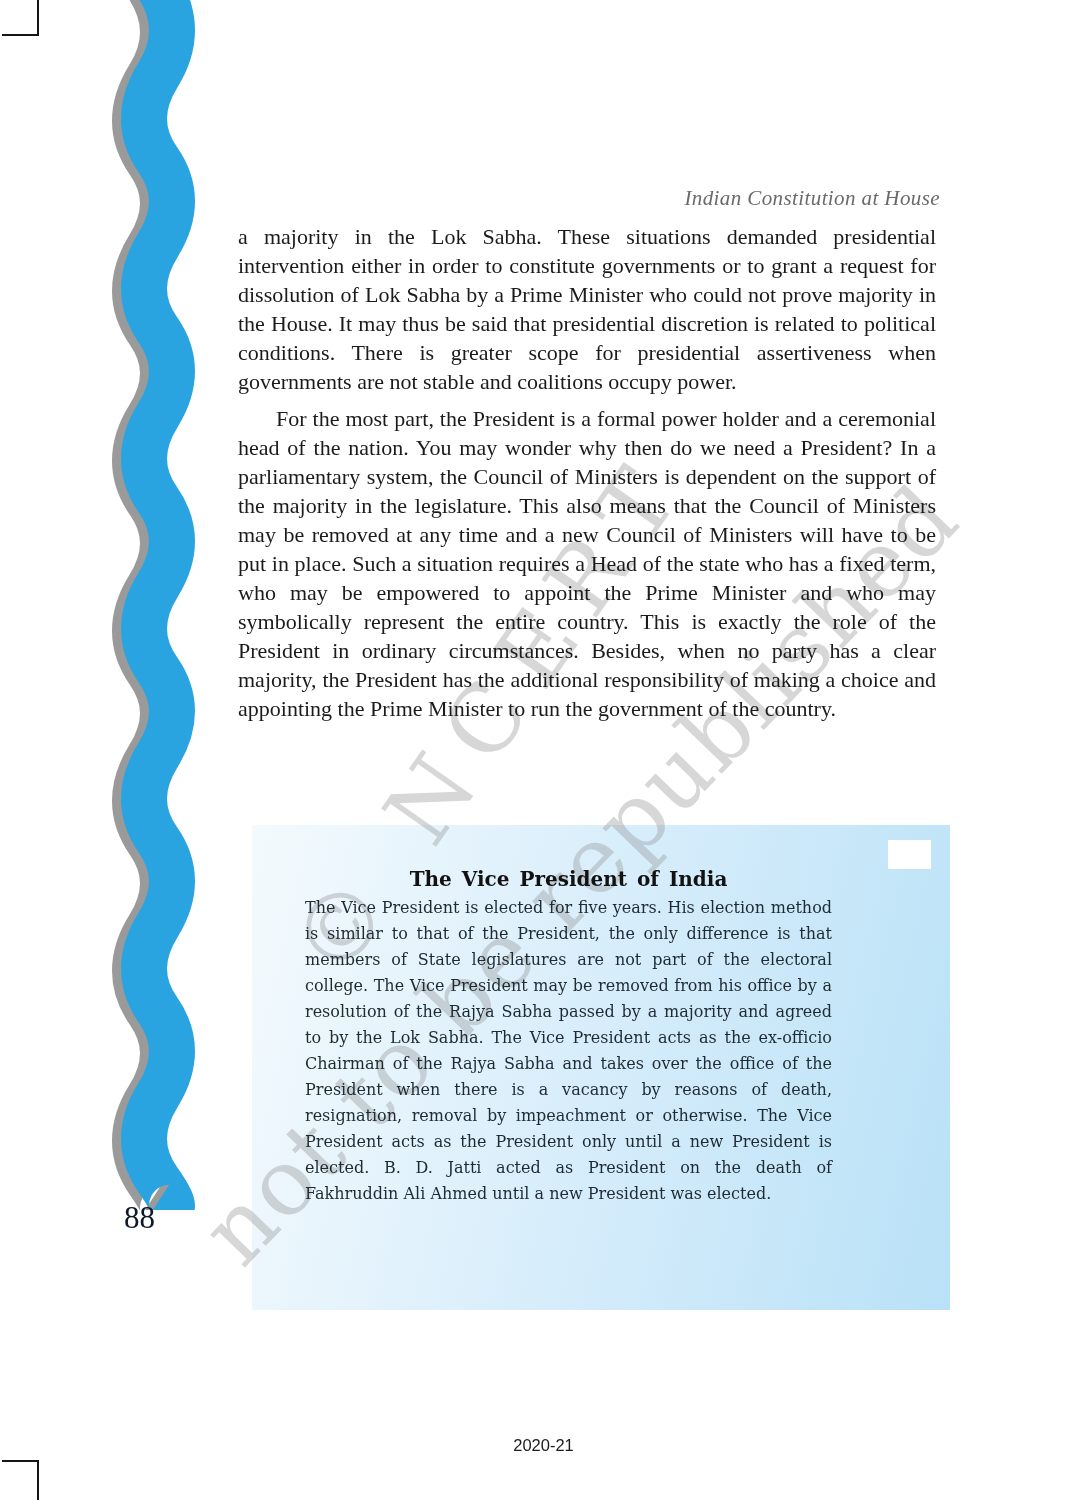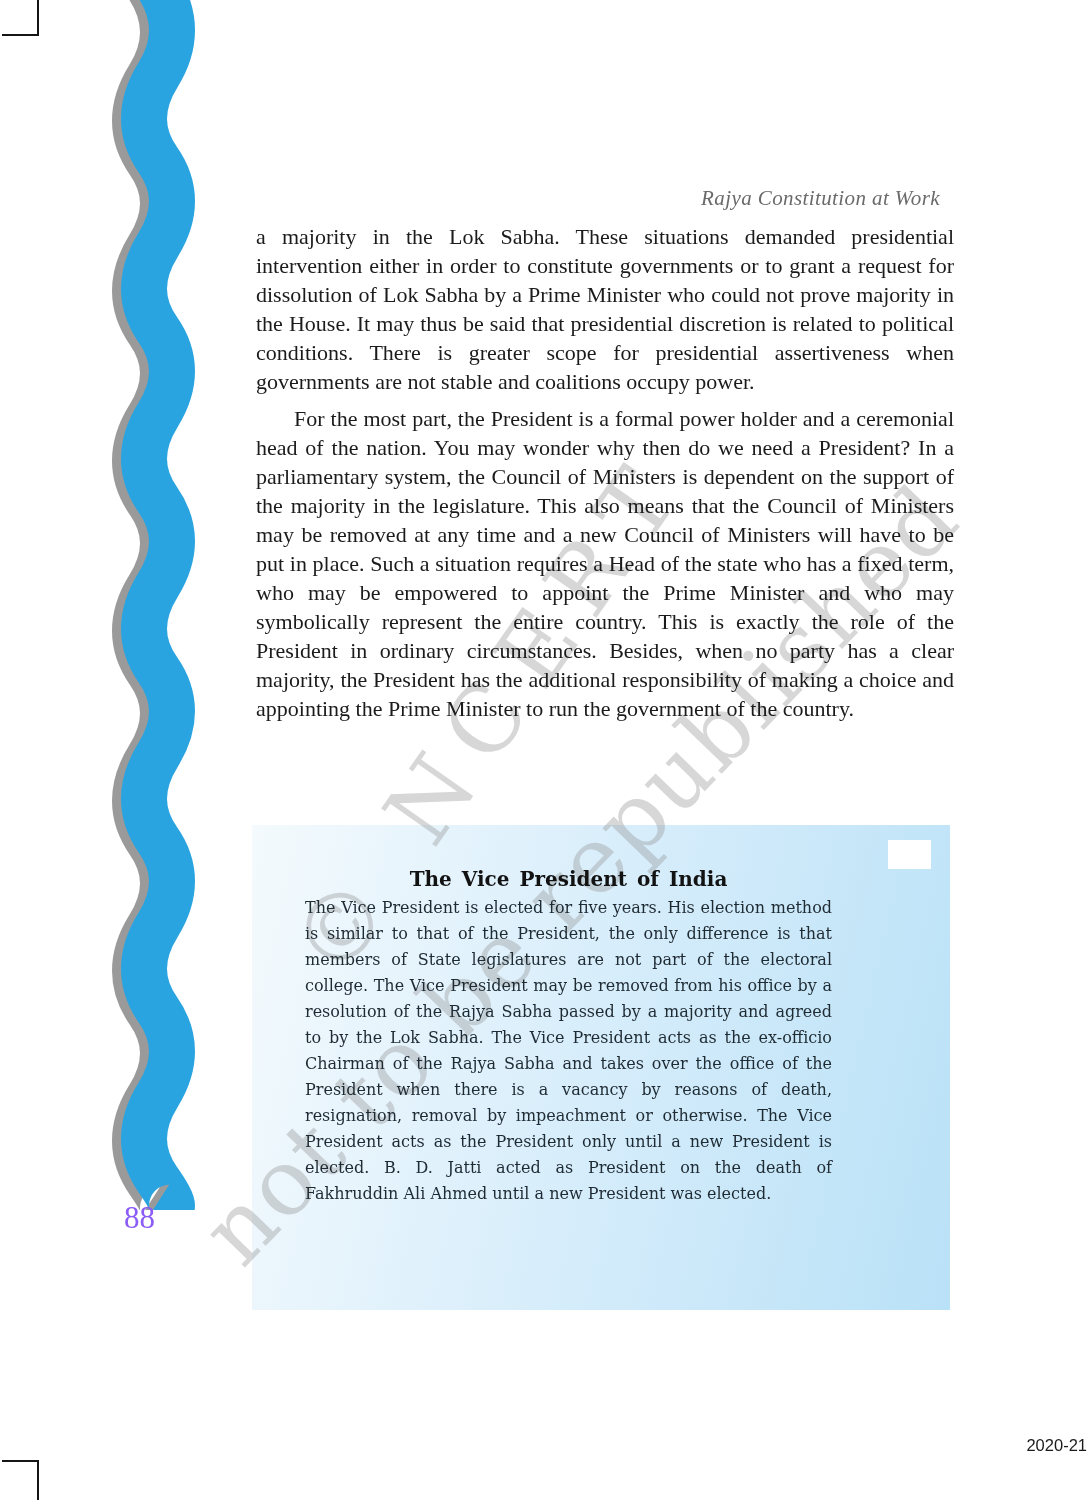--- a/index.html
+++ b/index.html
@@ -25,21 +25,21 @@
          transform:translate(-50%,-50%) rotate(-55deg); }
   .wm2 { left:580px; top:875px; font-size:92px; letter-spacing:0.02em;
          transform:translate(-50%,-50%) rotate(-46deg); }
   
   .running-header {
     position:absolute; top:186px; right:147px; z-index:10;
     font-style:italic; font-size:21px; color:var(--header-gray,#6a6a6a);
     letter-spacing:0.4px;
   }
   
-  .body-col { position:absolute; left:256px; top:222px; width:698px; z-index:10; }
+  .body-col { position:absolute; left:238px; top:222px; width:698px; z-index:10; }
   .para {
     position:relative; z-index:10;
     font-size:22px; line-height:29px; color:var(--text,#1b1b1b);
     text-align:justify; margin:0;
   }
   .para.indent { text-indent:38px; margin-top:8px; }
   
   .info-box {
     position:absolute; left:252px; top:825px; width:698px; height:485px;
     background: linear-gradient(103deg,
@@ -59,25 +59,25 @@
     position:relative; z-index:10; margin:0 0 4px 0;
     font-size:20px; font-weight:bold; color:#121212; word-spacing:3px;text-align:center;
   }
   .info-text {
     position:relative; z-index:10; margin:0;
     font-size:16px; line-height:26px; color:#1f2b33; text-align:justify;
   }
   
   .page-number {
     position:absolute; left:124px; top:1200px; z-index:10;
-    font-size:31px; color:#8b5cf6;
+    font-size:31px; color:#0f172a;
   }
   .footer {
     position:absolute; left:0; top:1436px; width:1087px; z-index:10;
-    text-align:right; font-family:"Liberation Sans", sans-serif;
+    text-align:center; font-family:"Liberation Sans", sans-serif;
     font-size:16.5px; color:#1b1b1b;
   }
 </style>
 </head>
 <body>
 
 <div class="page">
 
   <div class="mark" style="left:37px; top:0; width:2px; height:36px;"></div>
   <div class="mark" style="left:2px; top:34px; width:37px; height:2px;"></div>
@@ -85,21 +85,21 @@
   <div class="mark" style="left:37px; top:1460px; width:2px; height:40px;"></div>
 
   <svg class="ribbon" width="120" height="1210" viewBox="0 0 120 1210">
     <path class="ribbon-shadow" stroke-width="46" transform="translate(-9,2)" d="M58,-14 Q86,30 58,75 T58,160 T58,245 T58,330 T58,415 T58,500 T58,585 T58,670 T58,755 T58,840 T58,925 T58,1010 T58,1095 T58,1180 T58,1202"></path>
     <path class="ribbon-blue" stroke-width="46" d="M58,-14 Q86,30 58,75 T58,160 T58,245 T58,330 T58,415 T58,500 T58,585 T58,670 T58,755 T58,840 T58,925 T58,1010 T58,1095 T58,1180 T58,1202"></path>
   </svg>
 
   <div class="wm wm1">© NCERT</div>
   <div class="wm wm2">not to be republished</div>
 
-  <div class="running-header">Rajya Constitution at Work</div>
+  <div class="running-header">Indian Constitution at House</div>
 
   <div class="body-col">
     <p class="para">a majority in the Lok Sabha. These situations demanded presidential intervention either in order to constitute governments or to grant a request for dissolution of Lok Sabha by a Prime Minister who could not prove majority in the House. It may thus be said that presidential discretion is related to political conditions. There is greater scope for presidential assertiveness when governments are not stable and coalitions occupy power.</p>
     <p class="para indent">For the most part, the President is a formal power holder and a ceremonial head of the nation. You may wonder why then do we need a President? In a parliamentary system, the Council of Ministers is dependent on the support of the majority in the legislature. This also means that the Council of Ministers may be removed at any time and a new Council of Ministers will have to be put in place. Such a situation requires a Head of the state who has a fixed term, who may be empowered to appoint the Prime Minister and who may symbolically represent the entire country. This is exactly the role of the President in ordinary circumstances. Besides, when no party has a clear majority, the President has the additional responsibility of making a choice and appointing the Prime Minister to run the government of the country.</p>
   </div>
 
   <div class="info-box">
     <div class="info-notch"></div>
     <div class="info-inner">
       <h3 class="info-title">The Vice President of India</h3>

